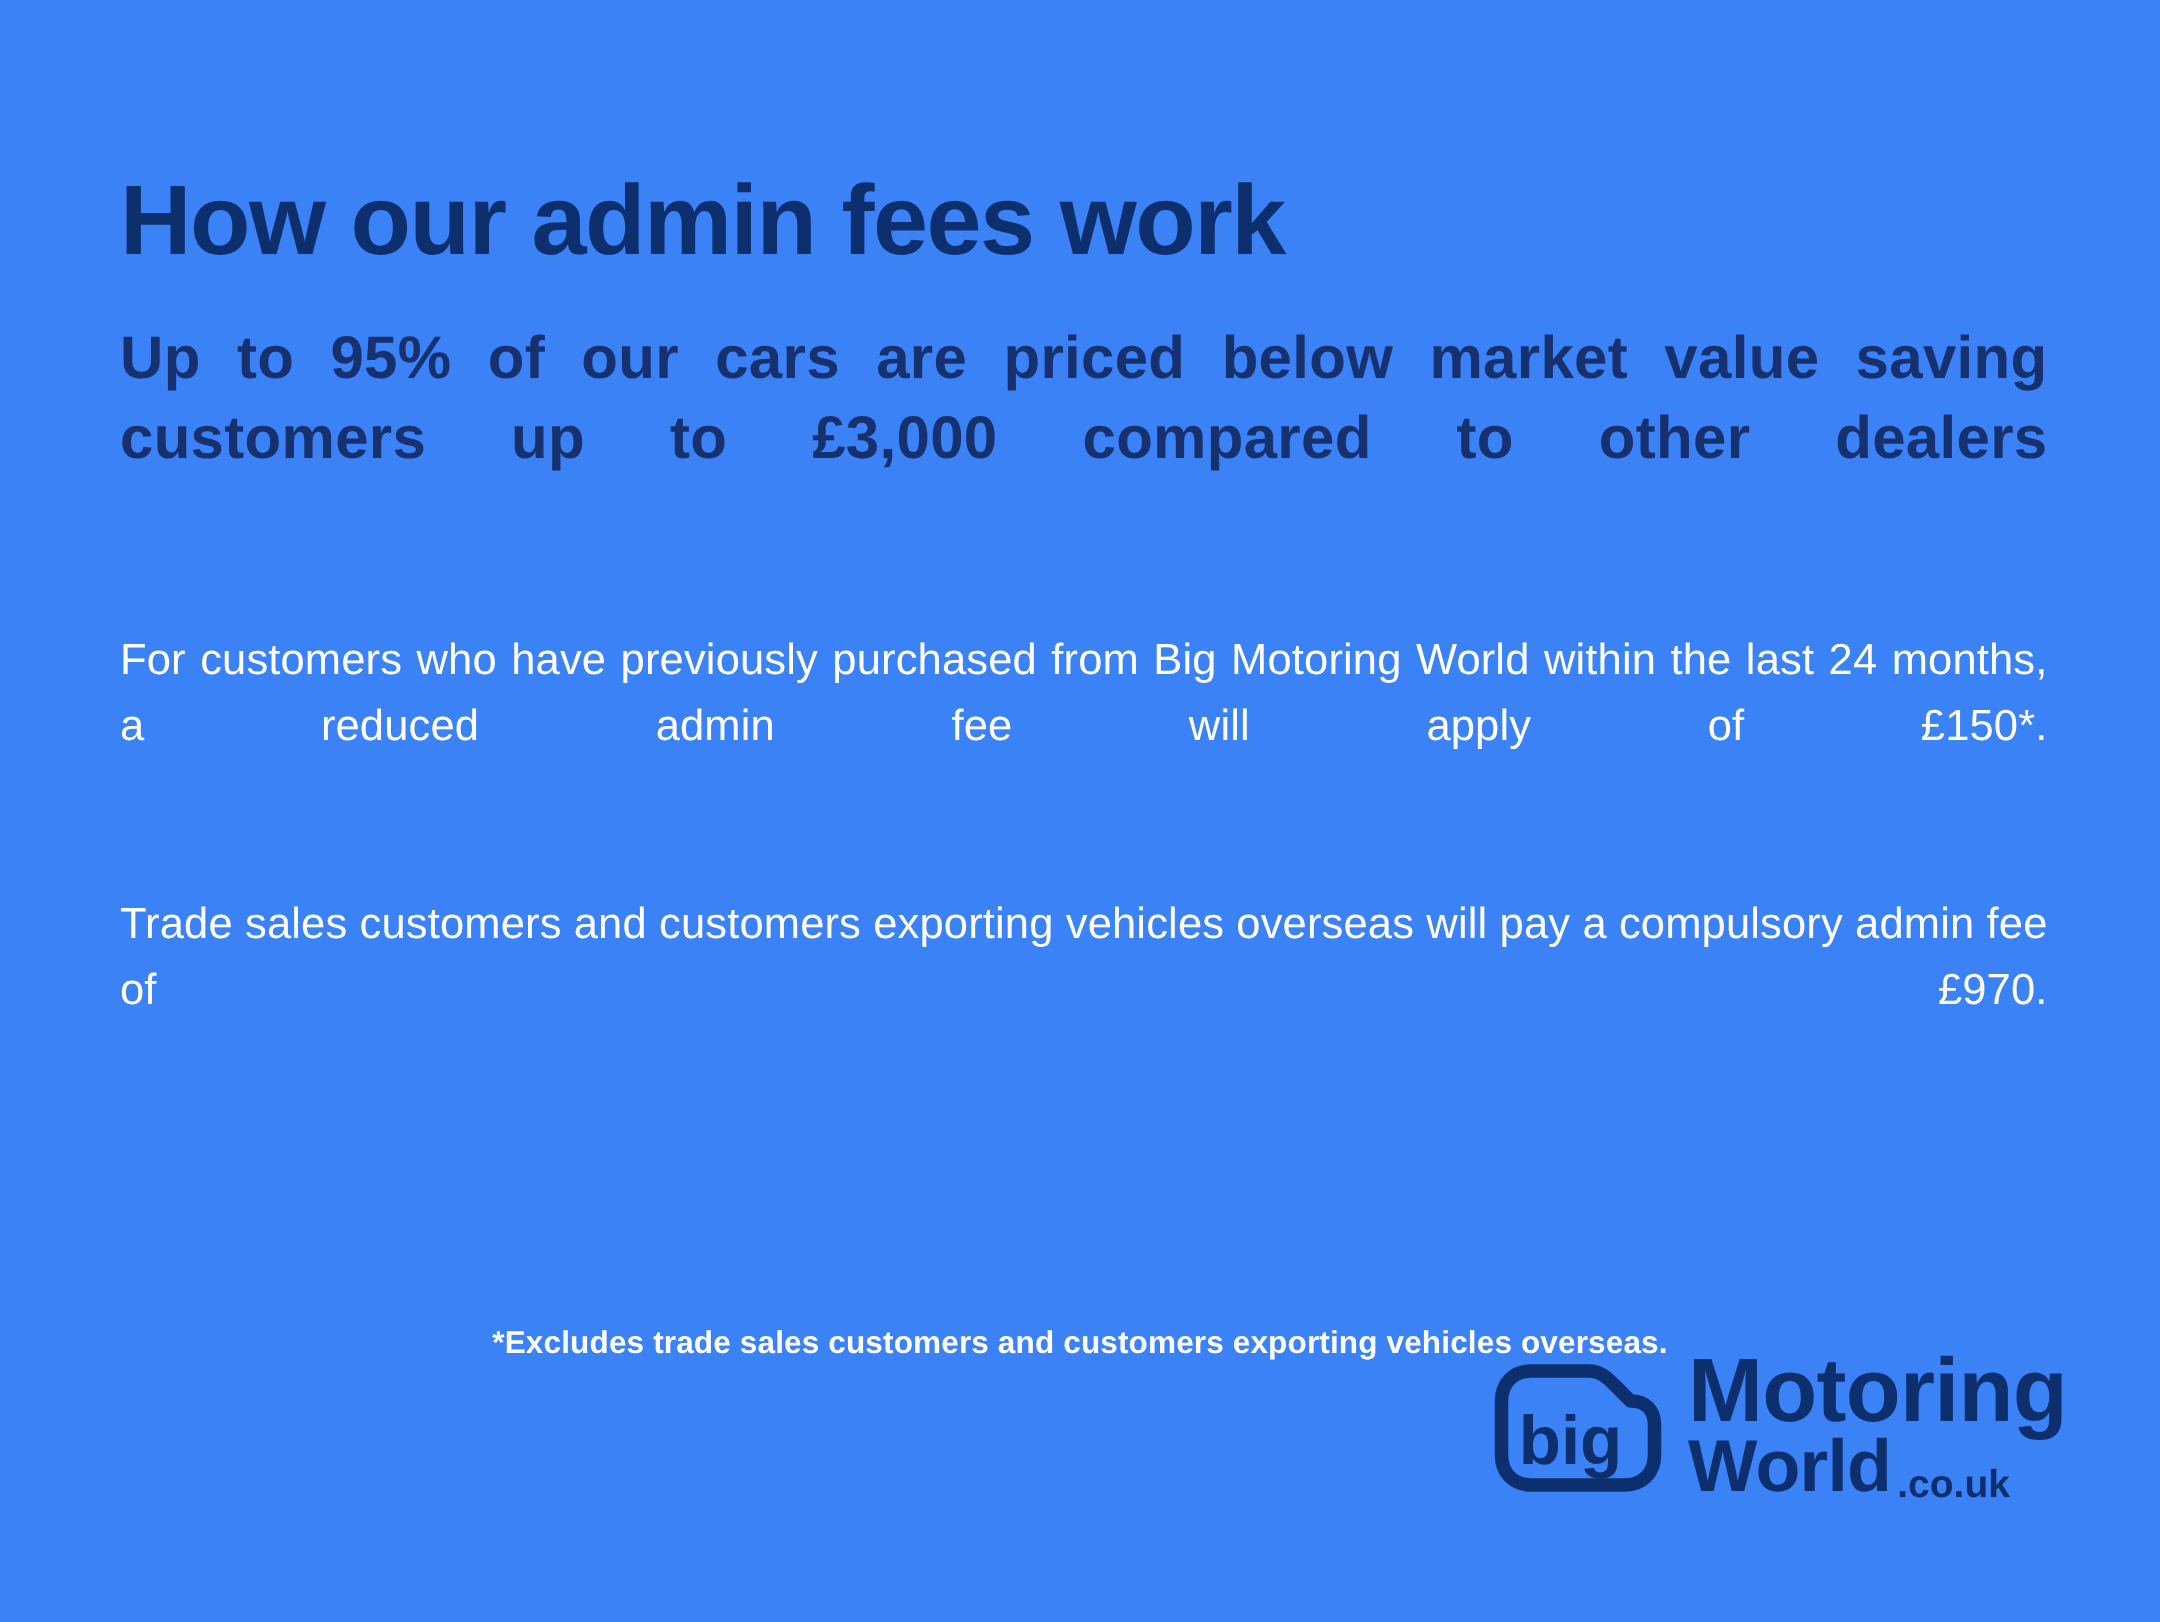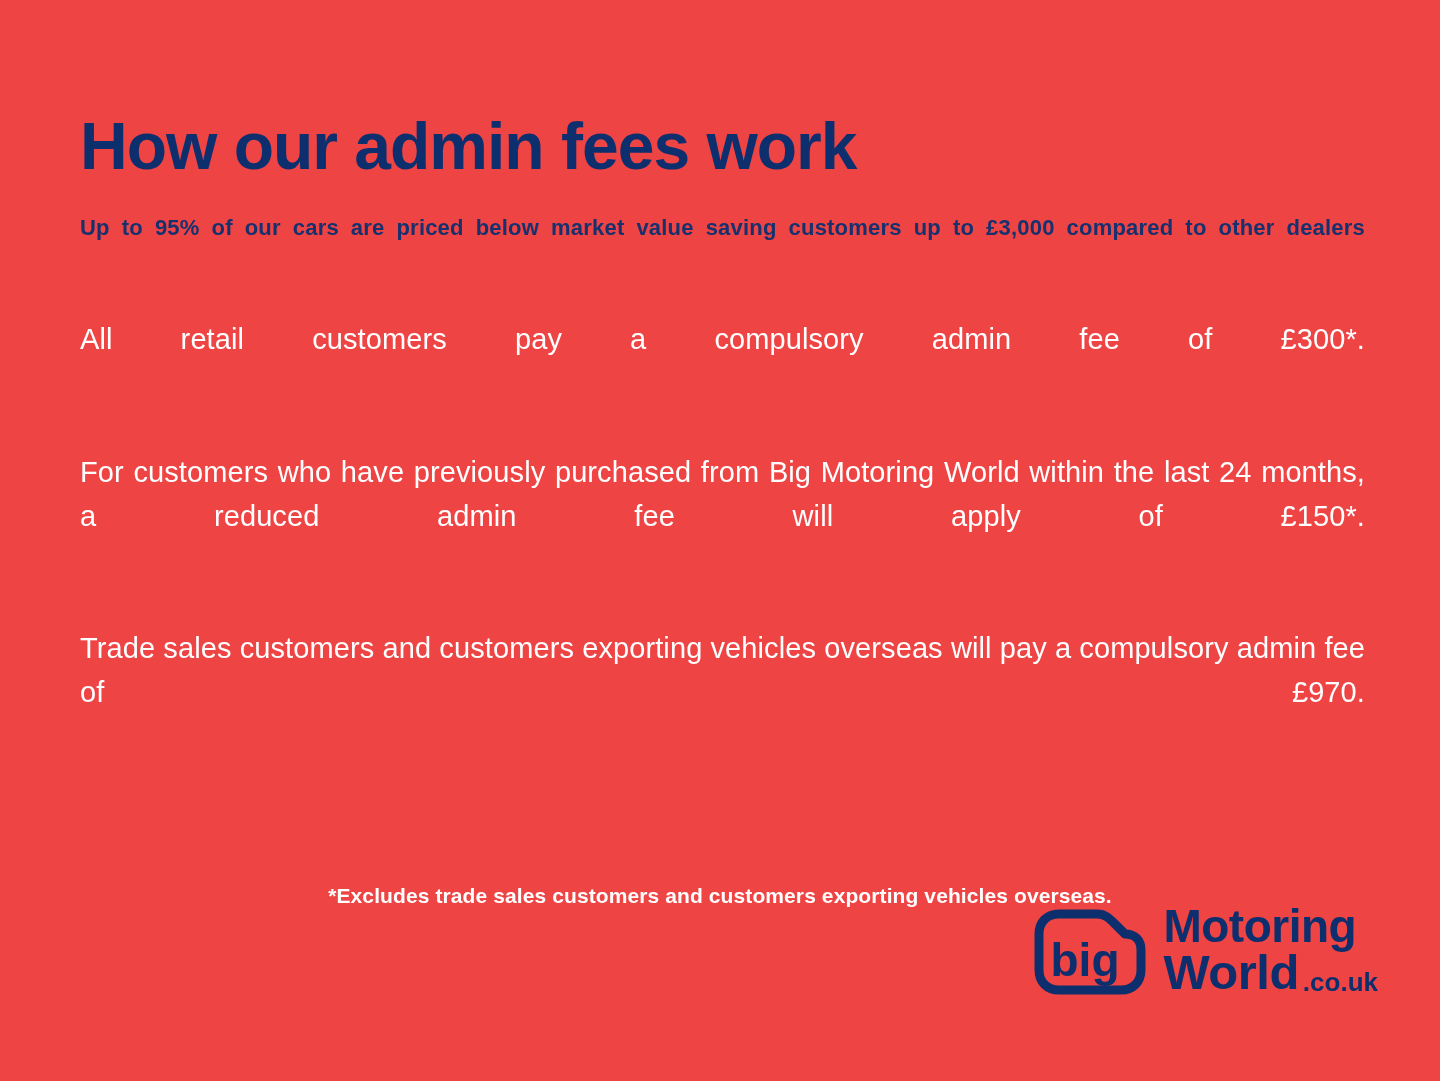--- a/index.html
+++ b/index.html
@@ -10,35 +10,35 @@
     width: 1440px;
     height: 1081px;
     background: #21d8f0;
     font-family: "Liberation Sans", sans-serif;
     overflow: hidden;
   }
   .slide {
     position: relative;
     width: 1440px;
     height: 1081px;
-    background: #ef4444;
+    background: #3b82f6;
     box-sizing: border-box;
     padding: 0 80px;
   }
   .title {
     font-size: 66px;
     font-weight: bold;
     color: #0e2f6e;
     letter-spacing: -1px;
     margin: 0;
     padding-top: 112px;
     line-height: 1.05;
   }
   .subhead {
-    font-size: 22px;
+    font-size: 40px;
     font-weight: bold;
     color: #17306e;
     line-height: 1.32;
     text-align: justify;
     margin: 0;
     padding-top: 32px;
     width: 1285px;
     letter-spacing: 0.2px;
   }
   .subhead::after {
@@ -88,21 +88,21 @@
   .logo-mark {
     width: 124px;
     height: 104px;
   }
   .logo-text {
     color: #0e2f6e;
     font-weight: bold;
     line-height: 0.95;
   }
   .logo-line1 {
-    font-size: 46px;
+    font-size: 60px;
     letter-spacing: -0.5px;
   }
   .logo-line2 {
     font-size: 49px;
     letter-spacing: -0.5px;
     display: flex;
     align-items: flex-end;
   }
   .logo-suffix {
     font-size: 26px;
@@ -113,21 +113,20 @@
 </head>
 <body>
 
 <div class="slide">
 
   <h1 class="title">How our admin fees work</h1>
 
   <p class="subhead">Up to 95% of our cars are priced below market value saving customers up to £3,000 compared to other dealers</p>
 
   <div class="body-block">
-    <p class="para">All retail customers pay a compulsory admin fee of £300*.</p>
     <p class="para">For customers who have previously purchased from Big Motoring World within the last 24 months, a reduced admin fee will apply of £150*.</p>
     <p class="para last">Trade sales customers and customers exporting vehicles overseas will pay a compulsory admin fee of £970.</p>
   </div>
 
   <div class="footnote">*Excludes trade sales customers and customers exporting vehicles overseas.</div>
 
   <div class="logo">
     <span class="logo-mark">
       <svg width="124" height="104" viewBox="0 0 124 104" xmlns="http://www.w3.org/2000/svg">
         <path d="M14 36 C14 24 22 16 34 16 L72 16 C80 16 84 20 90 26 L100 36 C110 36 116 42 116 52 L116 72 C116 84 108 92 96 92 L34 92 C22 92 14 84 14 72 Z" fill="none" stroke="#0e2f6e" stroke-width="9" stroke-linejoin="round"></path>

